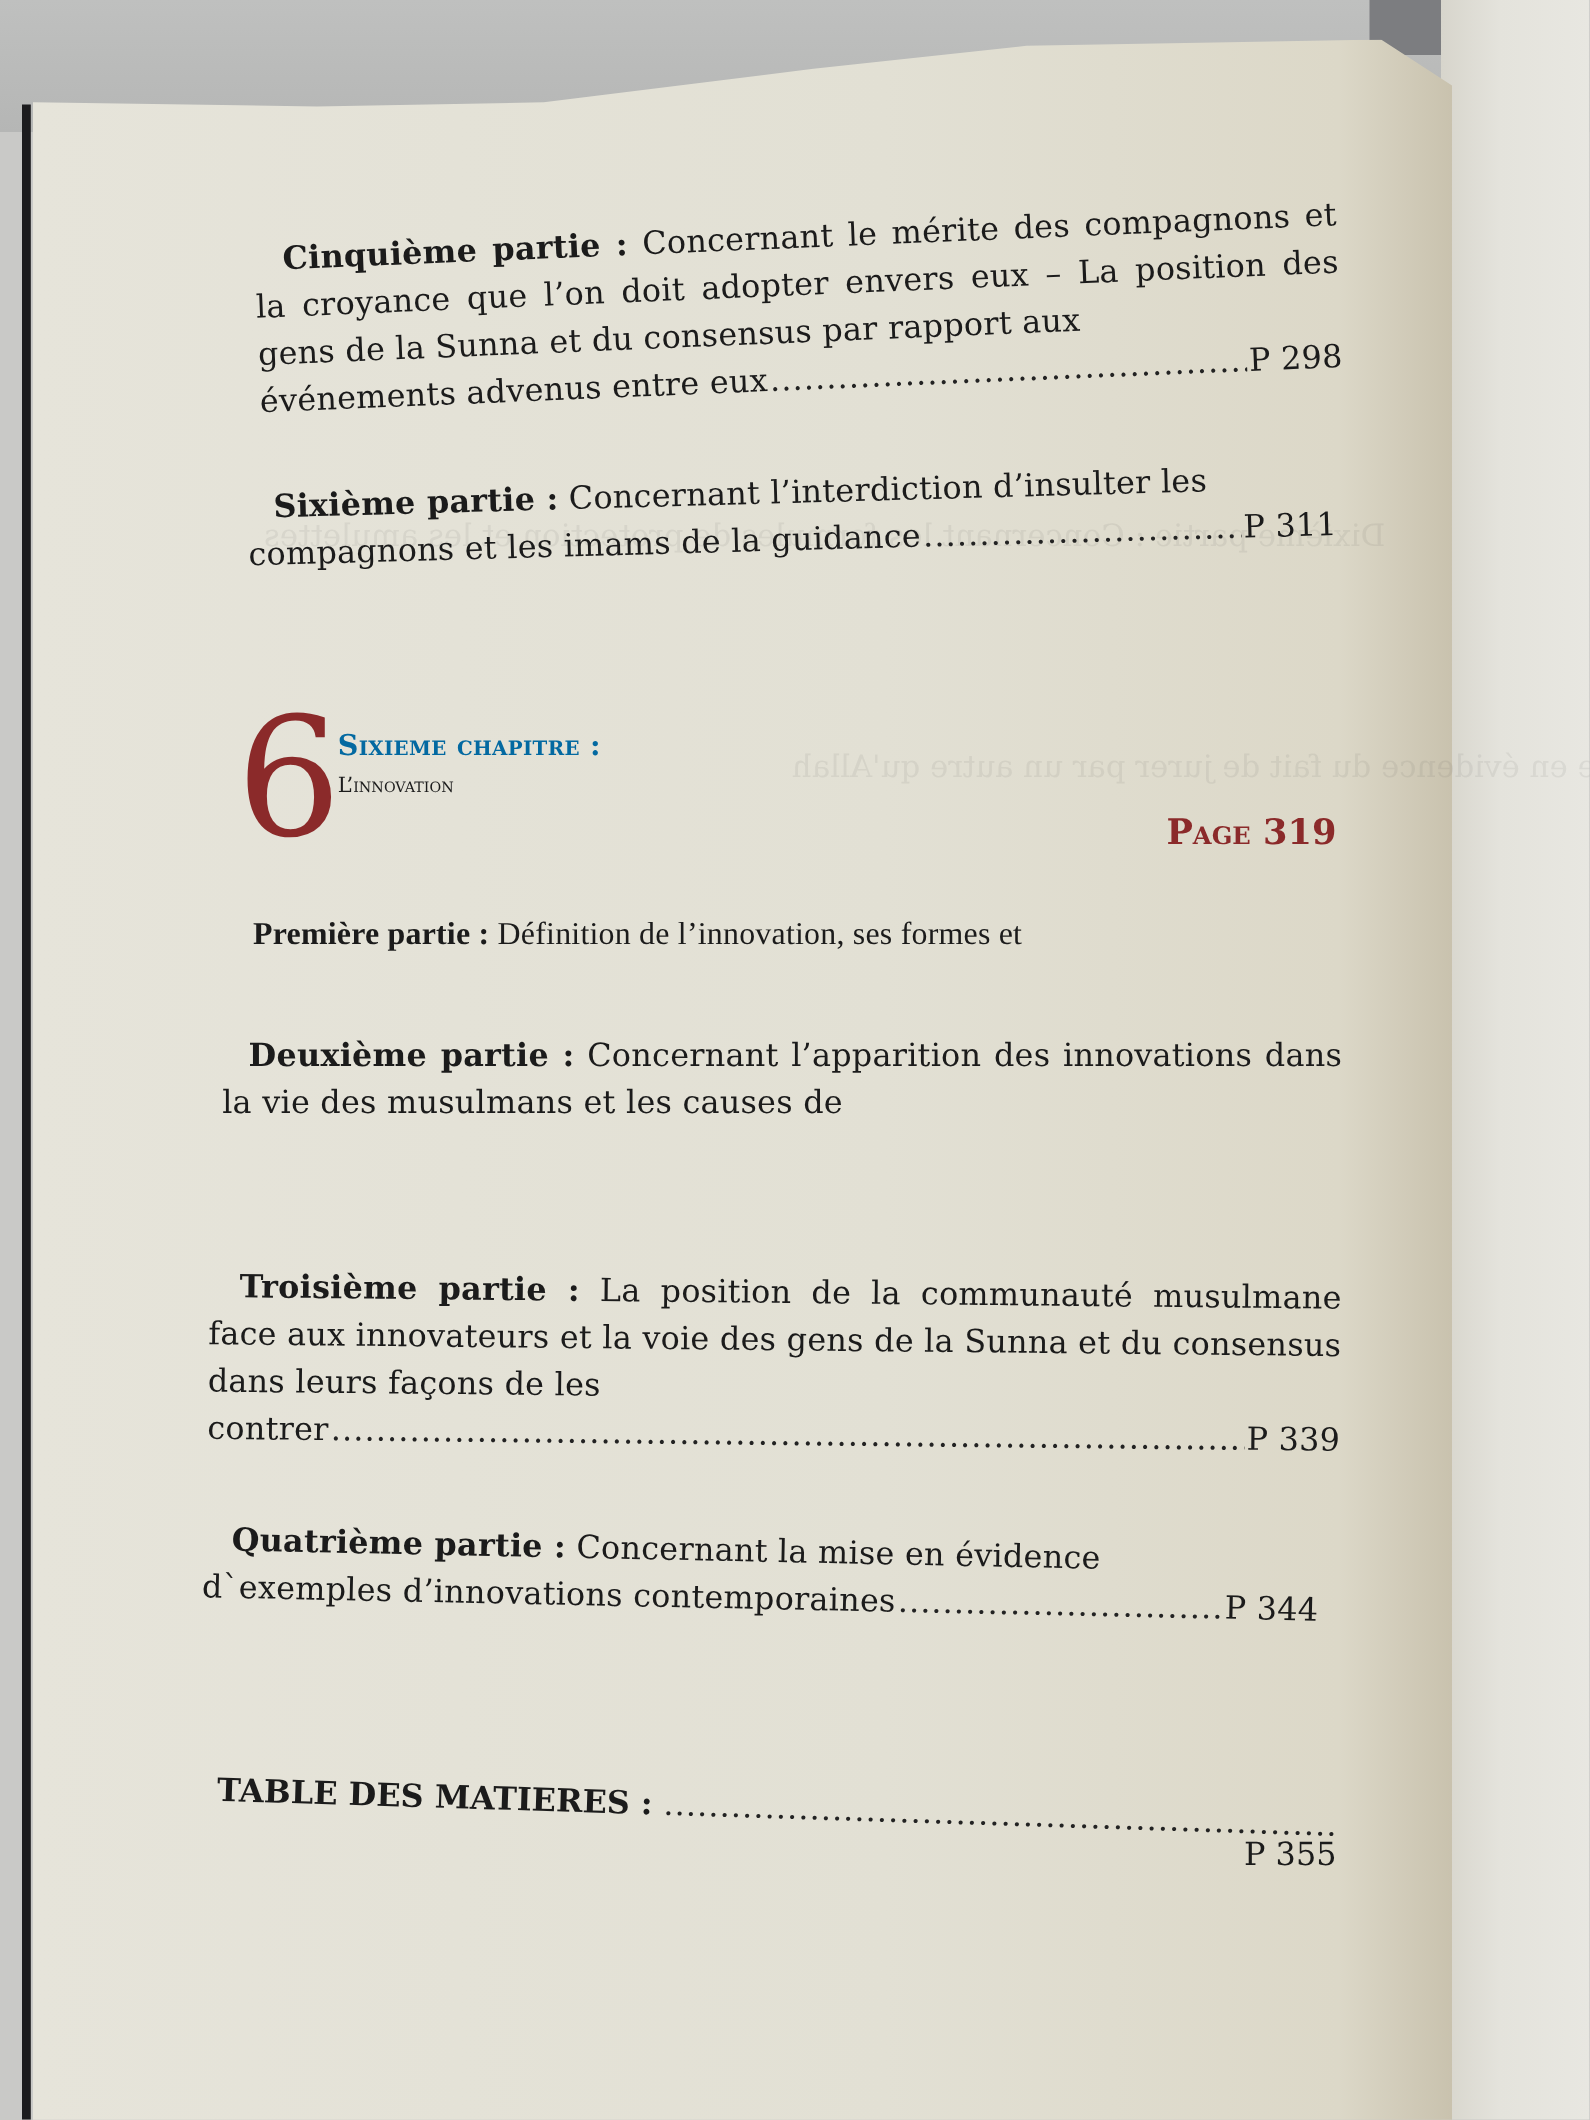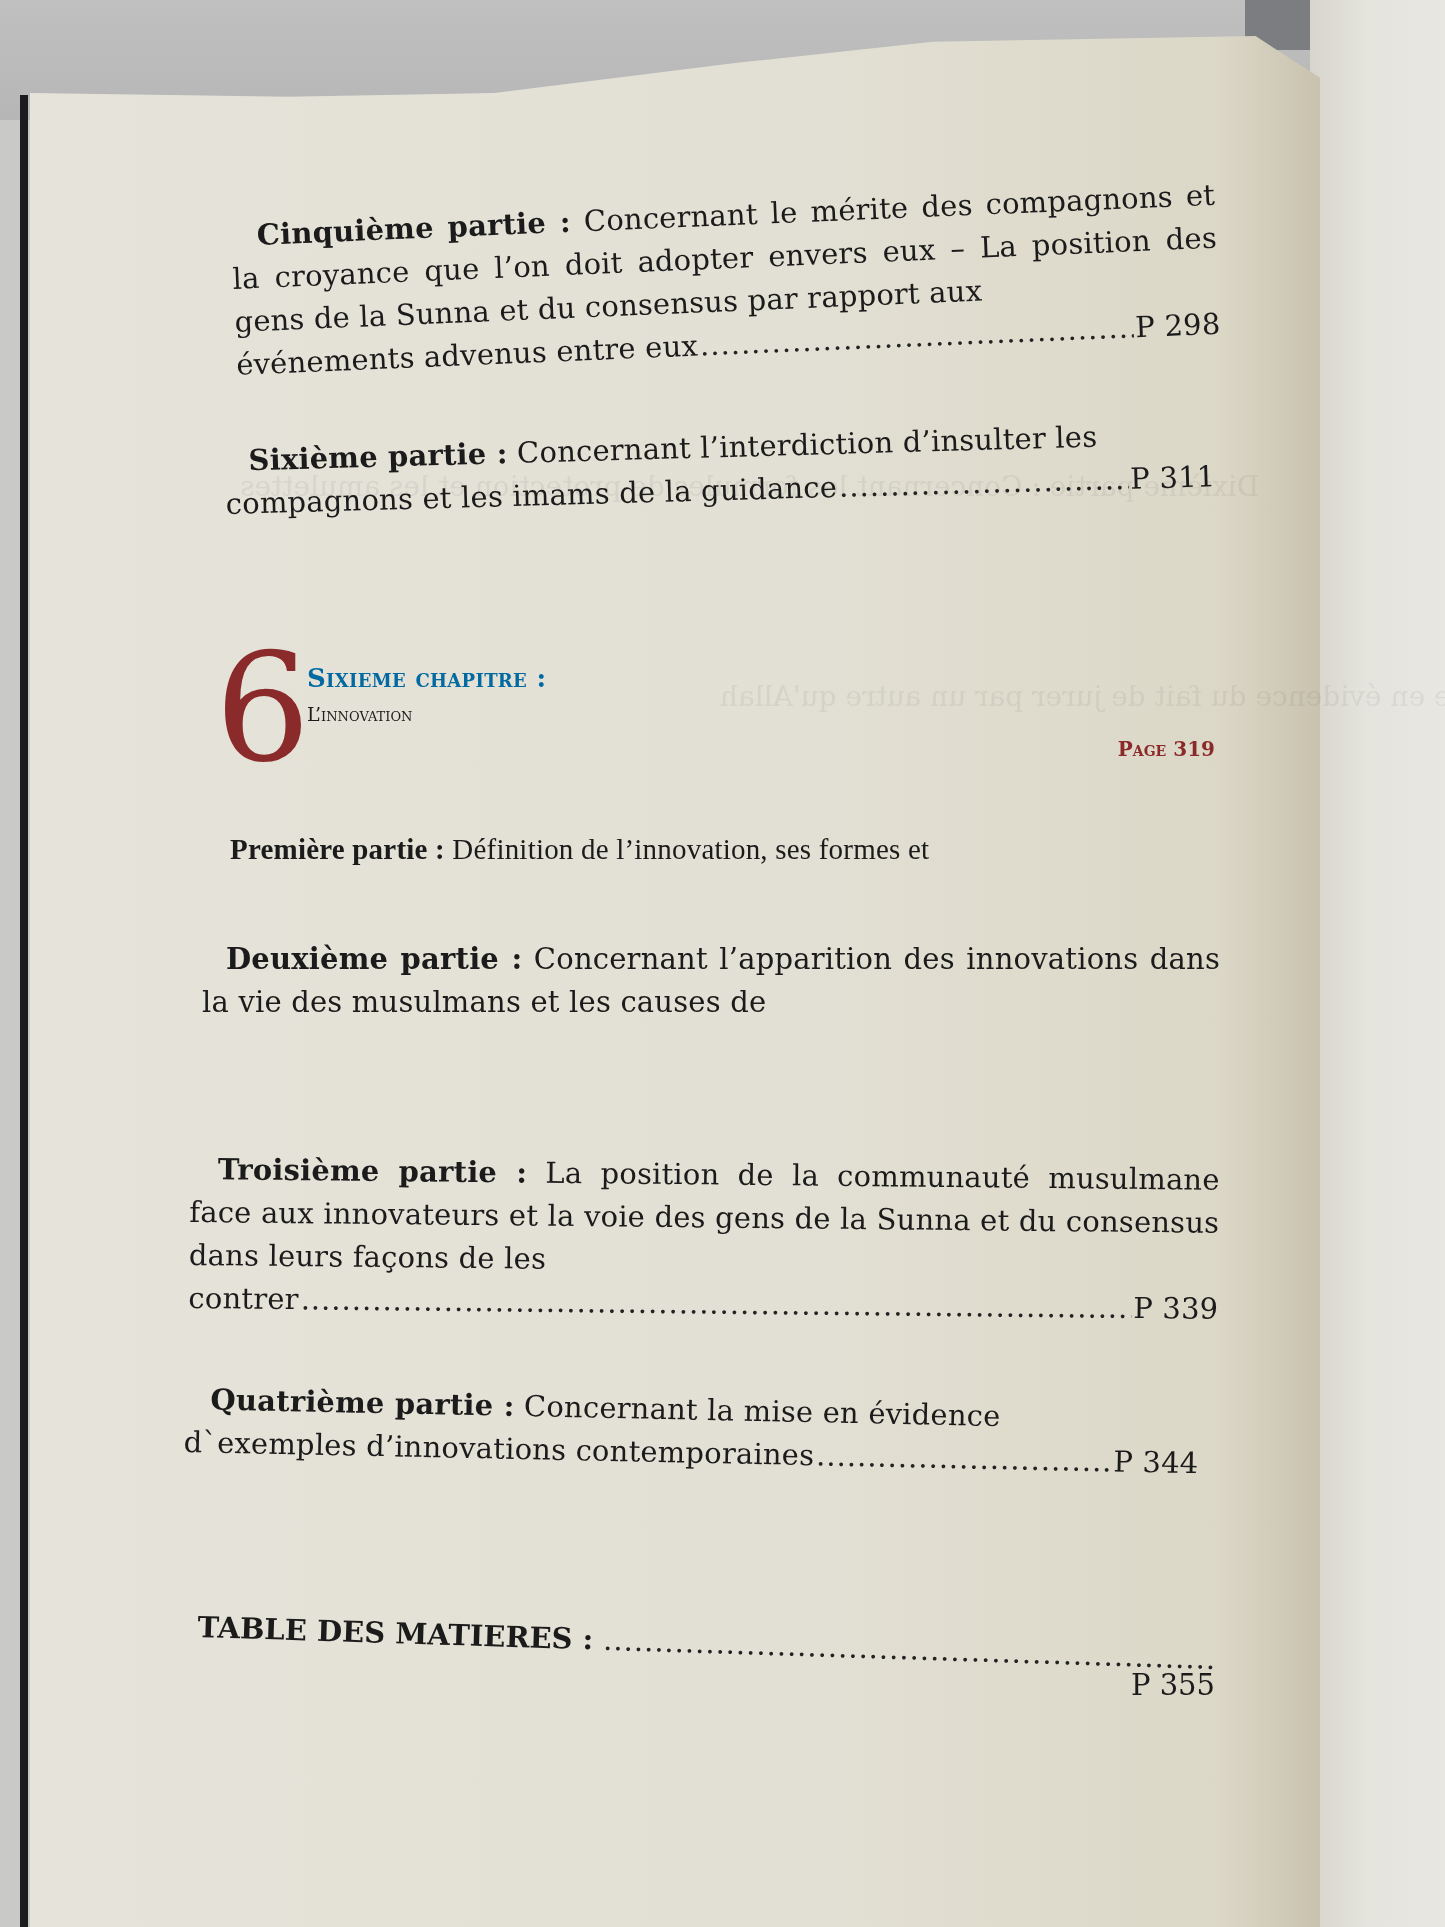--- a/index.html
+++ b/index.html
@@ -49,21 +49,21 @@
   }
   .chapter-label {
     position: absolute; left: 92px; top: 8px; font-size: 26px; color: #0369a1;
     font-variant: small-caps; font-weight: bold; letter-spacing: 0.3px;
   }
   .chapter-title {
     position: absolute; left: 92px; top: 48px; font-size: 19px; color: #1c1c1c;
     font-variant: small-caps;
   }
   .chapter-page {
-    position: absolute; right: 0; top: 82px; font-size: 20px; color: #8b2a2a;
+    position: absolute; right: 0; top: 82px; font-size: 32px; color: #8b2a2a;
     font-variant: small-caps; font-weight: bold;
   }
   .toc-footer {
     position: absolute; left: 198px; top: 1610px; width: 1015px; font-size: 29px;
   }
   .toc-footer .label { font-weight: bold; }
   .ghost {
     position: absolute; color: rgba(60,60,60,0.08); font-size: 28px; transform: scaleX(-1);
     white-space: nowrap;
   }

